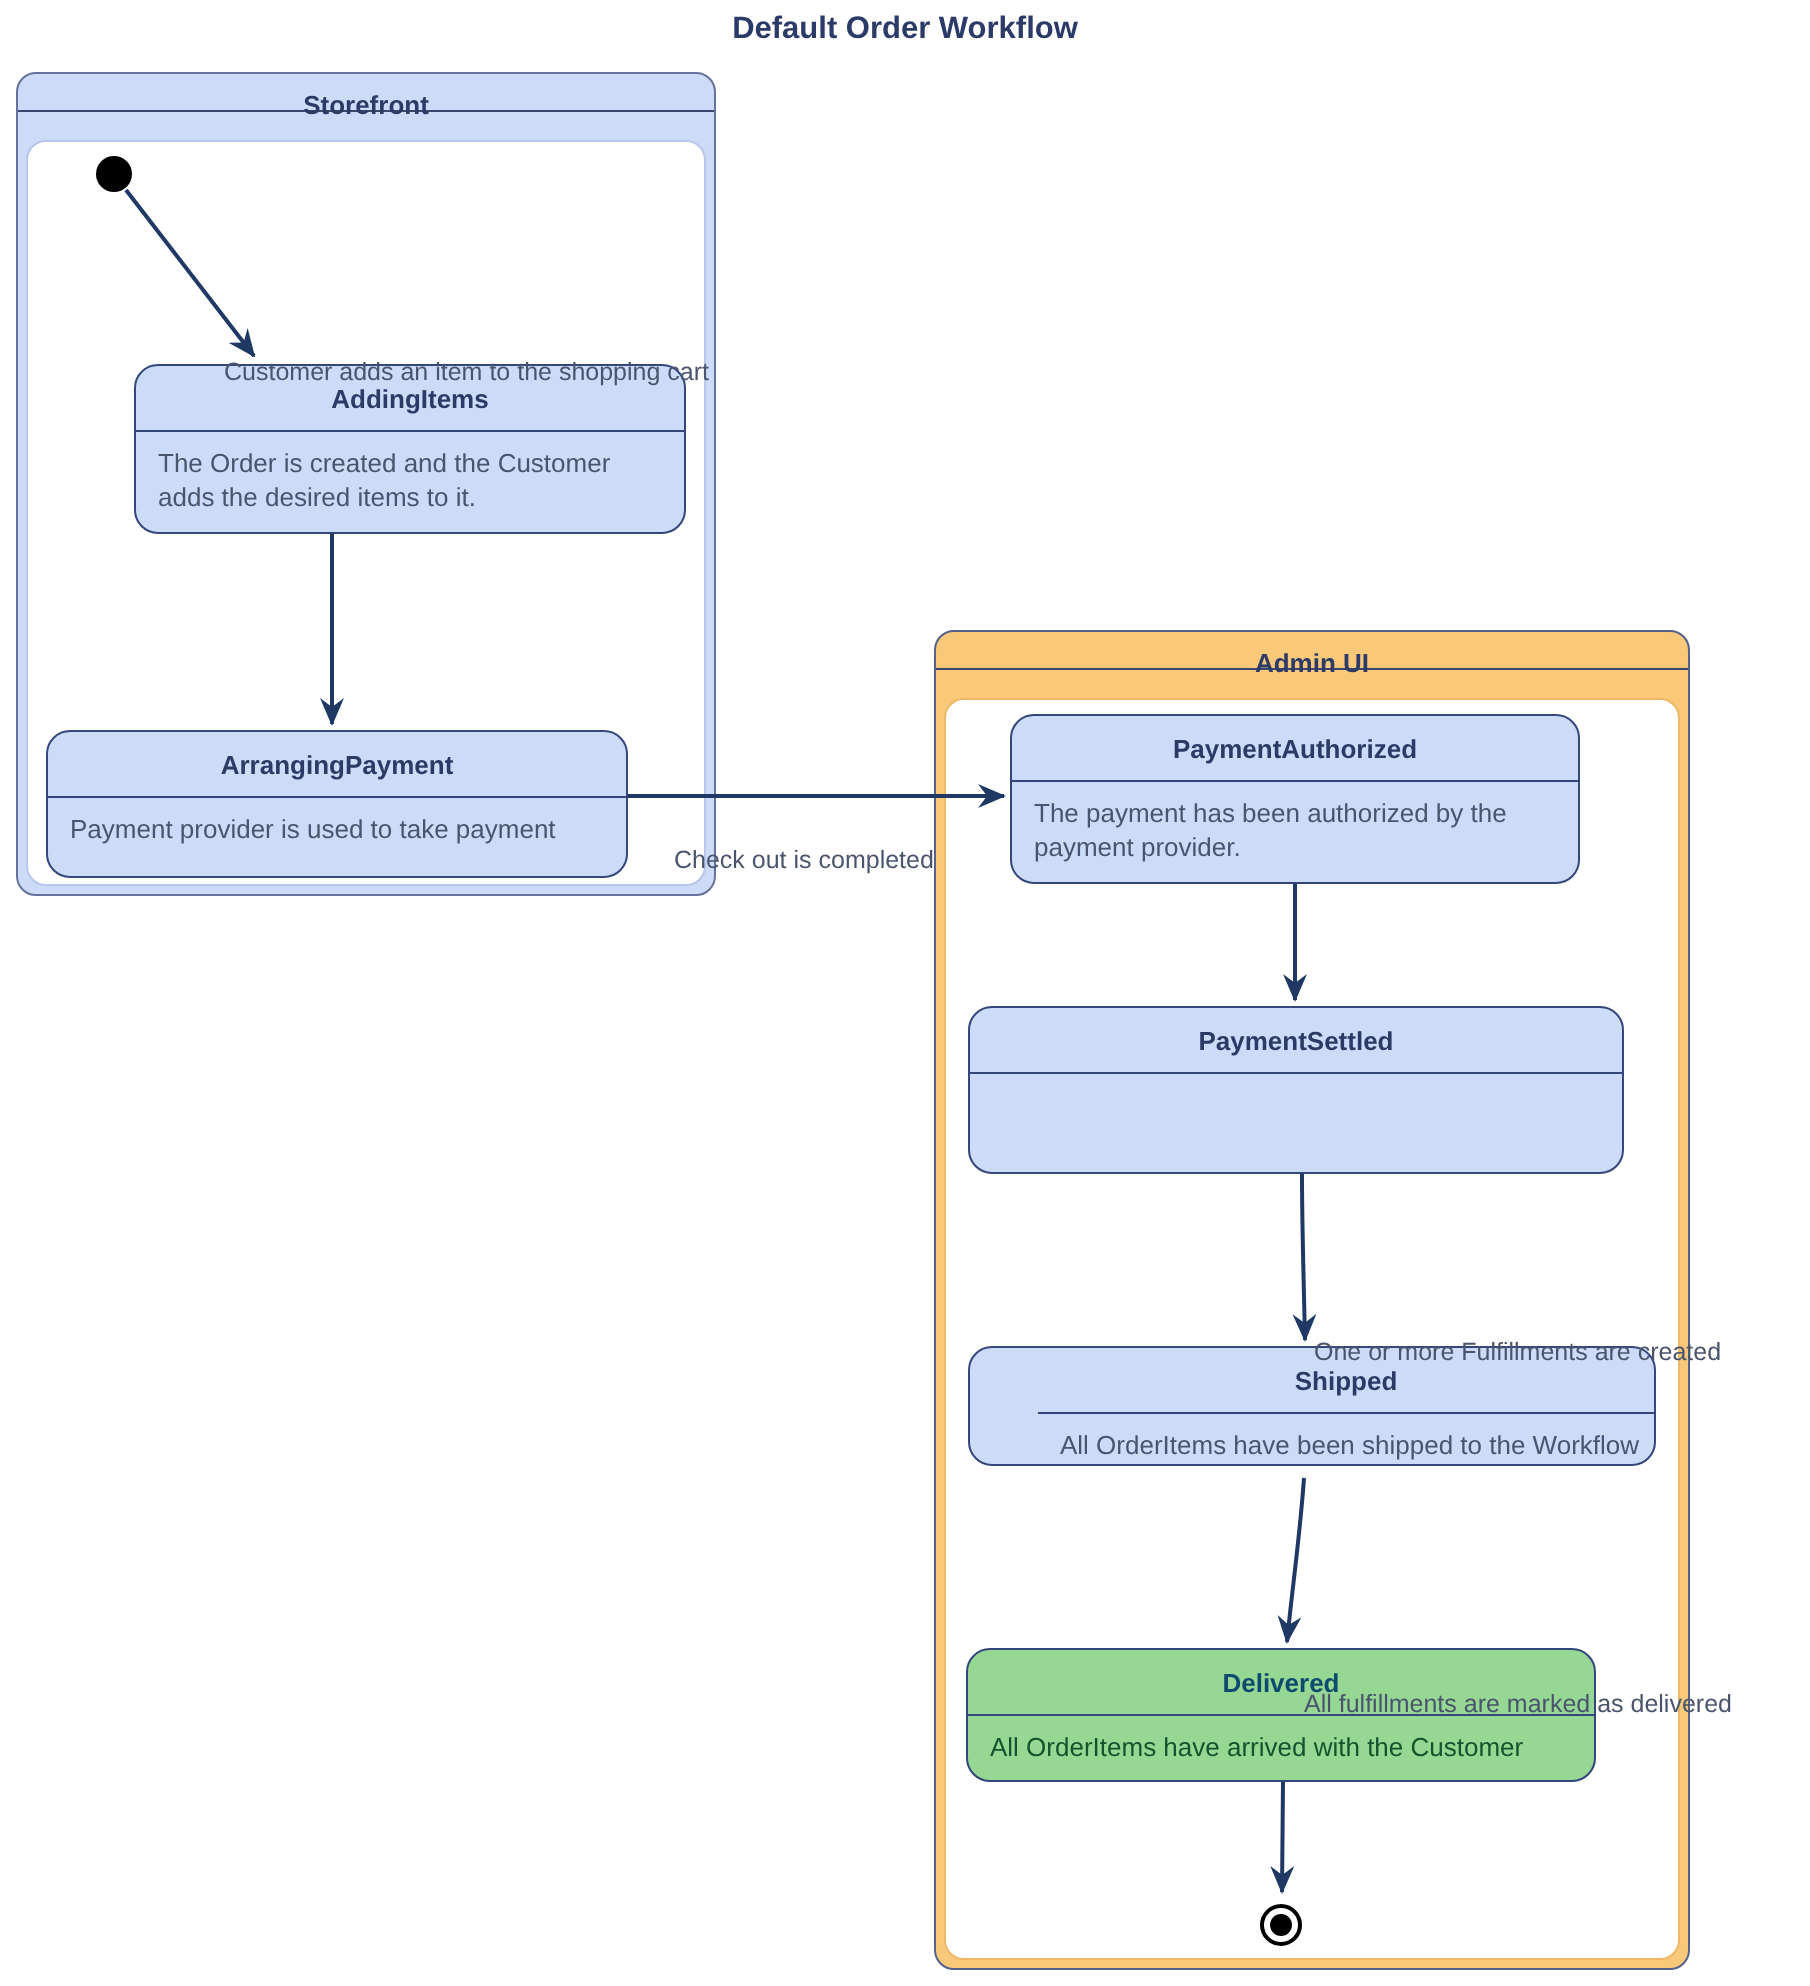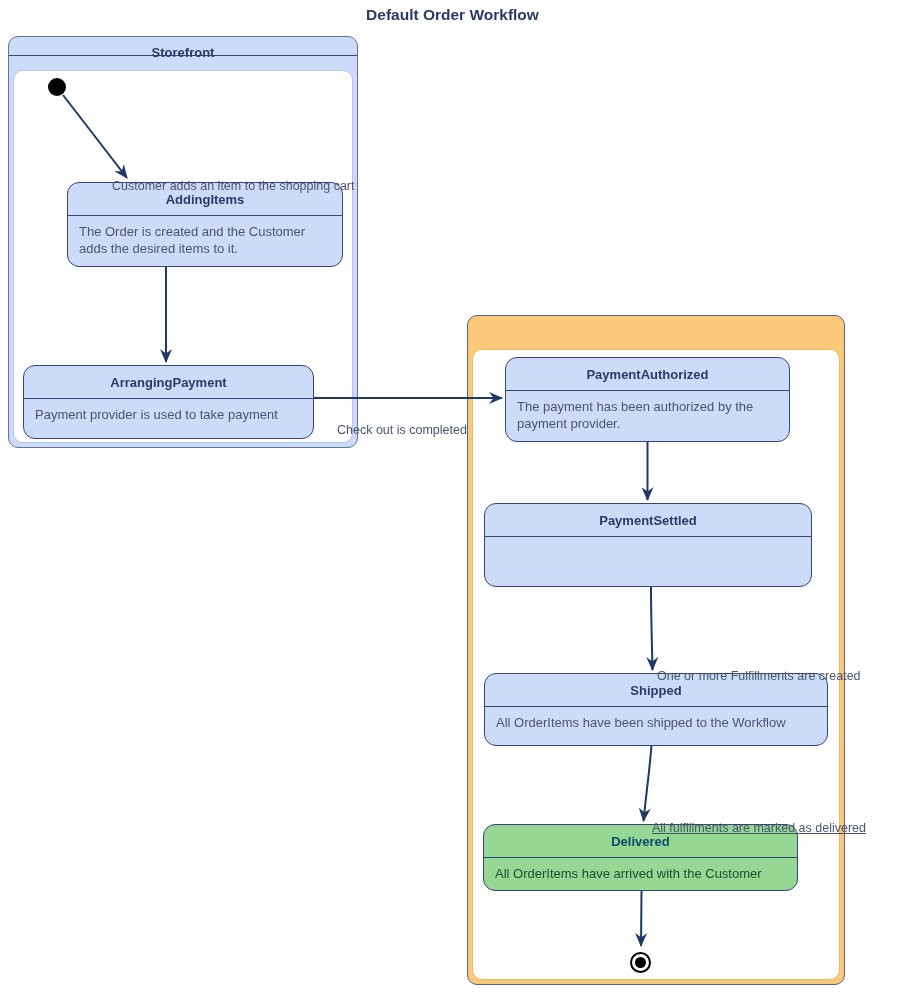--- a/index.html
+++ b/index.html
@@ -81,20 +81,21 @@
 <div class="canvas">
 
   <div class="diagram-title">Default Order Workflow</div>
 
   <div class="composite storefront" style="left:8px;top:36px;width:350px;height:412px;">
     <div class="composite-header">Storefront</div>
     <div class="composite-inner"></div>
   </div>
 
   <div class="composite admin" style="left:467px;top:315px;width:378px;height:670px;">
+    <div class="composite-header">Admin UI</div>
     <div class="composite-inner"></div>
   </div>
 
   <svg class="edges" width="905" height="993" viewBox="0 0 905 993">
     <defs>
       <marker id="arrow" viewBox="0 0 14 12" markerWidth="14" markerHeight="12" refX="13" refY="6" orient="auto" markerUnits="userSpaceOnUse">
         <path class="arrowhead" d="M0,0 L14,6 L0,12 L4.5,6 Z"></path>
       </marker>
     </defs>
     <path class="edge" d="M63,95 L127,178" marker-end="url(#arrow)"></path>
@@ -120,32 +121,32 @@
 
   <div class="state" style="left:505px;top:357px;width:285px;height:85px;">
     <div class="st-title">PaymentAuthorized</div>
     <div class="st-body">The payment has been authorized by the payment provider.</div>
   </div>
 
   <div class="state" style="left:484px;top:503px;width:328px;height:84px;">
     <div class="st-title">PaymentSettled</div>
   </div>
 
-  <div class="state" style="left:484px;top:673px;width:344px;height:73px;">
+  <div class="state" style="left:484px;top:673px;width:344px;height:60px;padding-left:34px;">
     <div class="st-title">Shipped</div>
     <div class="st-body nowrap">All OrderItems have been shipped to the Workflow</div>
   </div>
 
   <div class="state green" style="left:483px;top:824px;width:315px;height:67px;">
     <div class="st-title">Delivered</div>
     <div class="st-body nowrap">All OrderItems have arrived with the Customer</div>
   </div>
 
   <div class="end-marker">
     <div class="end-marker-core"></div>
   </div>
 
   <div class="edge-label" style="left:112px;top:134px;">Customer adds an item to the shopping cart</div>
   <div class="edge-label" style="left:337px;top:378px;">Check out is completed</div>
   <div class="edge-label" style="left:657px;top:624px;">One or more Fulfillments are created</div>
-  <div class="edge-label" style="left:652px;top:776px;text-decoration:underline;">All fulfillments are marked as delivered</div>
+  <div class="edge-label" style="left:652px;top:800px;">All fulfillments are marked as delivered</div>
 
 </div>
 
 </body></html>

